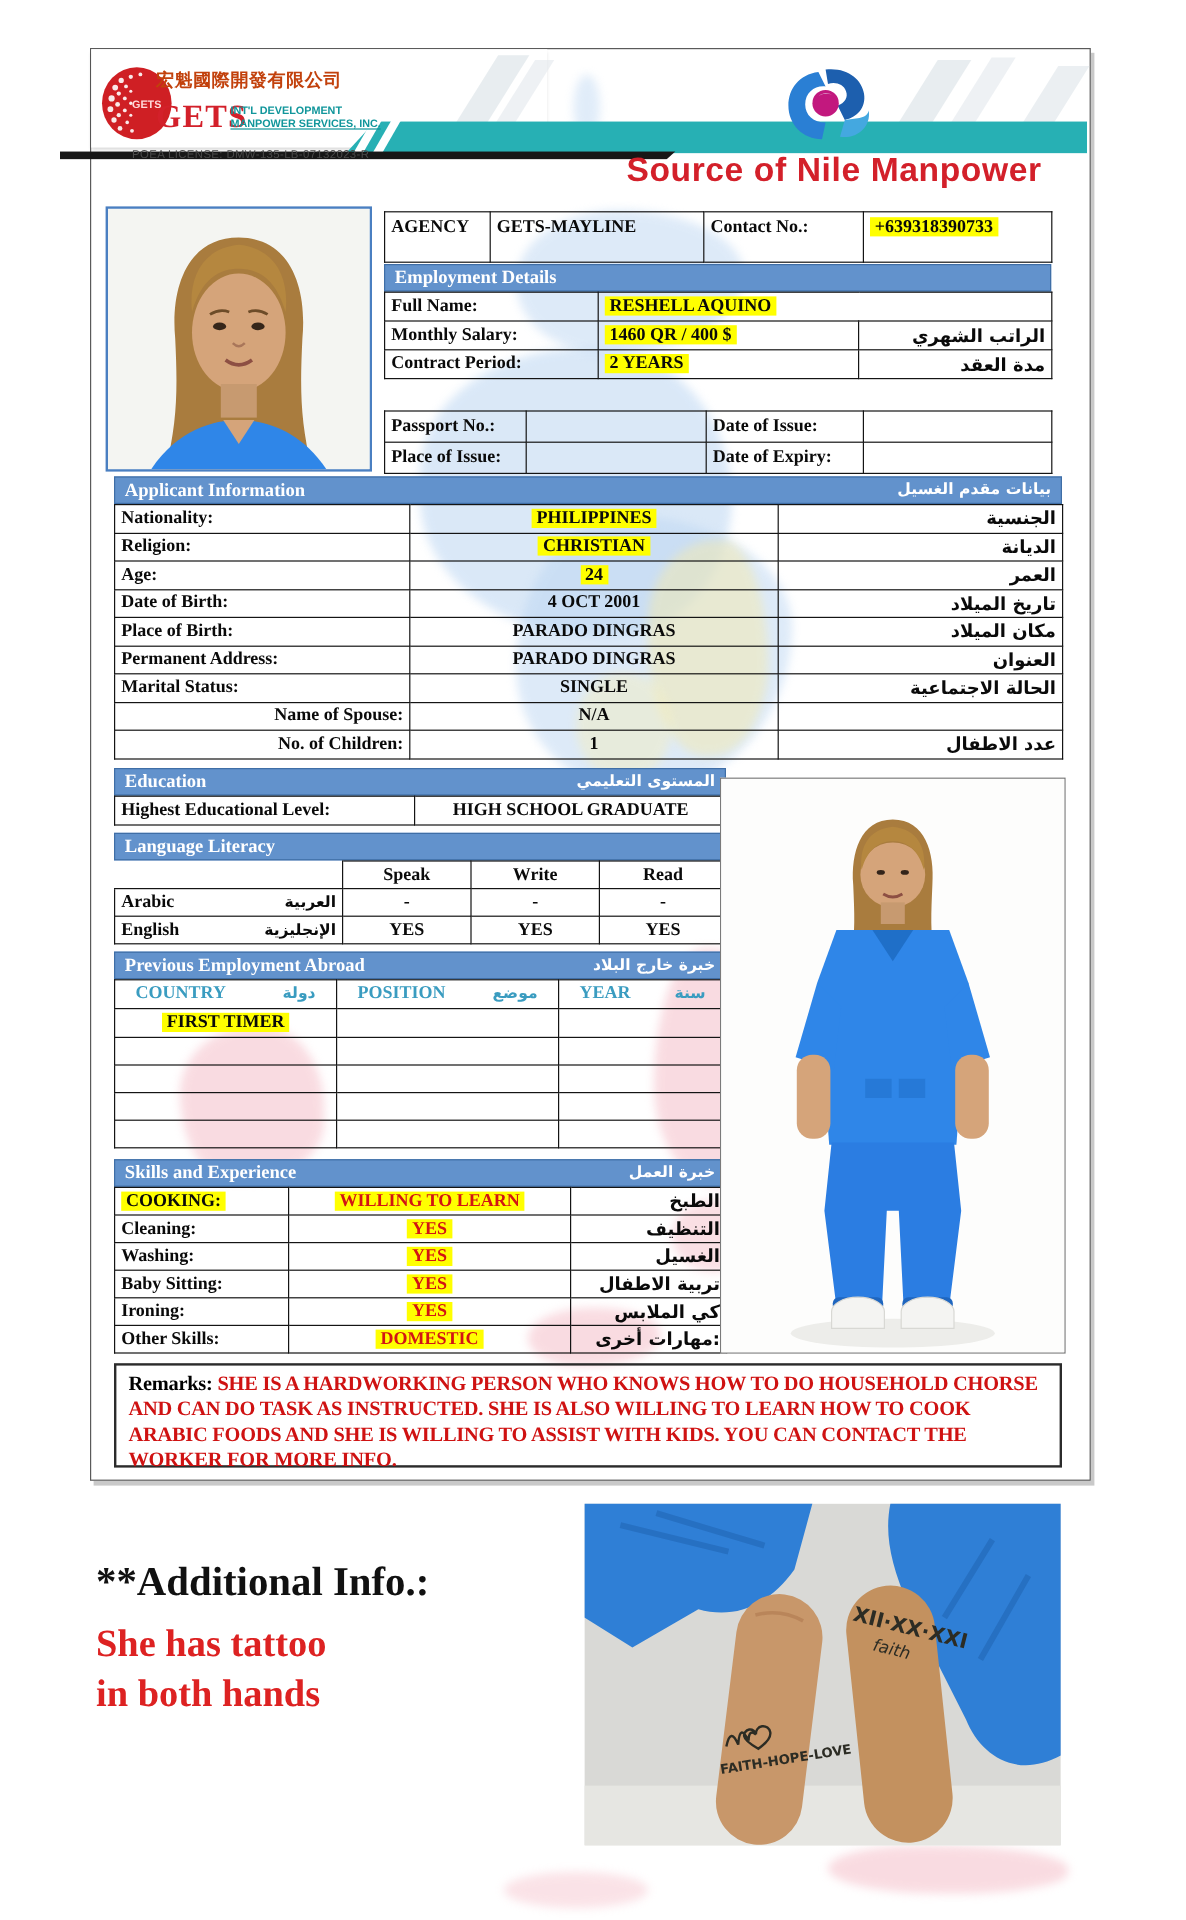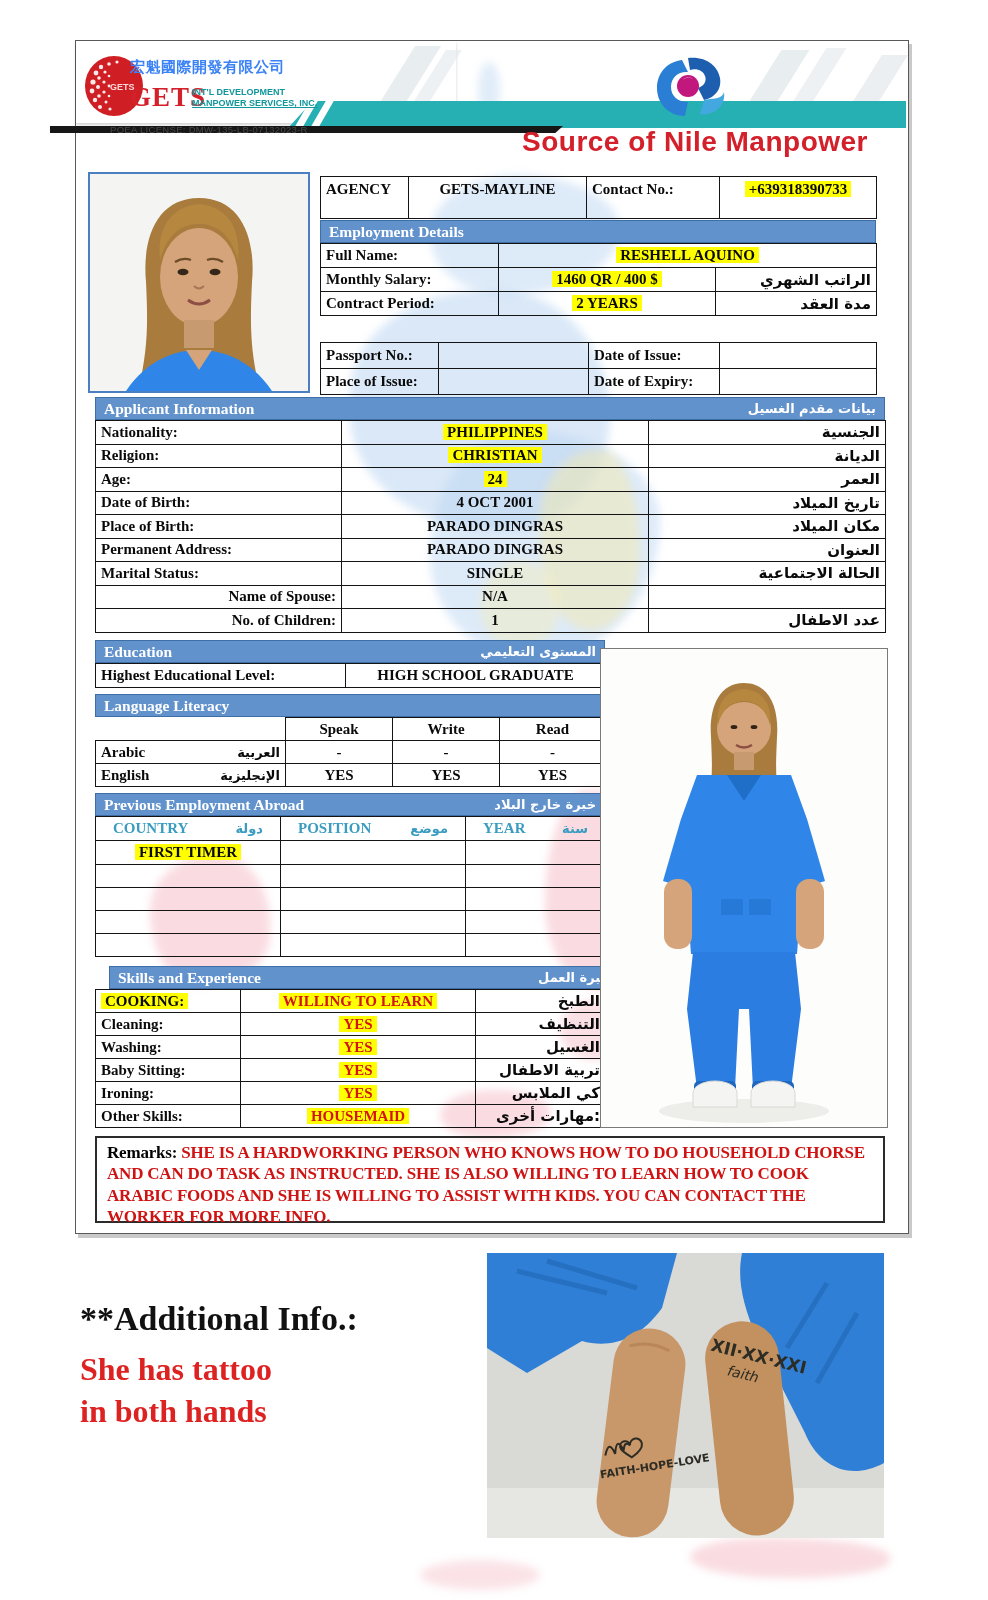--- a/index.html
+++ b/index.html
@@ -16,37 +16,37 @@
        color:#fff;font-weight:bold;font-size:15.5px;display:flex;align-items:center;
        justify-content:space-between;padding:0 8px;}
   .bar .ar{font-family:"DejaVu Sans",sans-serif;font-size:13px;}
   
   table.doc{position:absolute;border-collapse:collapse;table-layout:fixed;background:transparent;}
   table.doc td{border:1px solid #141414;font-weight:bold;font-size:15px;padding:0 5px;
                vertical-align:middle;overflow:hidden;white-space:nowrap;color:#0a0a0a;}
   td.lbl{text-align:left;}
   td.lblr{text-align:right;}
   td.val{text-align:center;}
-  td.vall{text-align:center;}
+  td.vall{text-align:left;}
   td.arc{text-align:right;font-family:"DejaVu Sans",sans-serif;font-size:13px;font-weight:bold;}
   .hl{background:#ffff00;padding:0 4px;}
   .redhl{background:#ffff00;color:#d21414;padding:0 4px;}
   .redtxt{color:#e00000;}
   .teal-head{color:#3a9cc0;display:flex;justify-content:space-between;align-items:center;padding:0 12px;}
   .teal-head .en{font-size:15px;}
   .teal-head .arr{font-family:"DejaVu Sans",sans-serif;font-size:13px;}
   .langcell{display:flex;justify-content:space-between;align-items:center;}
   .langcell .arr{font-family:"DejaVu Sans",sans-serif;font-size:13px;}
   
   .remarks{position:absolute;left:95px;top:1136px;width:790px;height:87px;border:2px solid #2b2b2b;
            box-sizing:border-box;padding:4px 10px;font-weight:bold;font-size:17px;line-height:1.26;
            letter-spacing:-0.2px;white-space:normal;}
   .remarks .body{color:#cf1212;}
   
-  .chinese{color:#3b82f6;font-weight:bold;font-size:15px;letter-spacing:.5px;font-family:"DejaVu Sans",sans-serif;}
+  .chinese{color:#c2410c;font-weight:bold;font-size:15px;letter-spacing:.5px;font-family:"DejaVu Sans",sans-serif;}
   .gets-big{color:#d3202a;font-weight:bold;font-size:27px;letter-spacing:1px;font-family:"Liberation Serif",serif;}
   .gets-sub{color:#11969b;font-weight:bold;font-size:9px;font-family:"Liberation Sans",sans-serif;line-height:1.2;}
   .license{color:#4a4a4a;font-size:9.5px;font-family:"Liberation Sans",sans-serif;letter-spacing:.3px;}
   .nile-title{color:#d3202a;font-weight:bold;font-size:28px;font-family:"Liberation Sans",sans-serif;
               letter-spacing:.5px;}
   .ribbon{position:absolute;background:#e2e8ec;transform:skewX(-32deg);opacity:.8;}
   
   .addl-head{font-weight:bold;font-size:34px;color:#111;}
   .addl-red{font-weight:bold;font-size:32px;color:#dd2222;line-height:1.25;}
   .photo-box{position:absolute;background:#fff;box-sizing:border-box;}
@@ -381,21 +381,21 @@
           <td></td>
         </tr>
     <tr style="height:23px;">
           <td></td>
           <td></td>
           <td></td>
         </tr>
   </tbody>
     </table>
 
-  <div class="bar" style="left:109px;top:966px;width:510px;height:23px;">
+  <div class="bar" style="left:95px;top:966px;width:510px;height:23px;">
     <span>Skills and Experience</span>
     <span class="ar">خبرة العمل</span>
   </div>
   <table class="doc" style="left:95px;top:989px;width:510px;">
     <colgroup>
         <col style="width:145px">
         <col style="width:235px">
         <col style="width:130px">
       </colgroup>
     <tbody>
@@ -419,21 +419,21 @@
       <td class="val"><span class="redhl">YES</span></td>
       <td class="arc">تربية الاطفال</td>
     </tr>
     <tr style="height:23px;">
       <td class="lbl">Ironing:</td>
       <td class="val"><span class="redhl">YES</span></td>
       <td class="arc">كي الملابس</td>
     </tr>
     <tr style="height:23px;">
       <td class="lbl">Other Skills:</td>
-      <td class="val"><span class="redhl">HOUSEMAID</span></td>
+      <td class="val"><span class="redhl">DOMESTIC</span></td>
       <td class="arc">مهارات أخرى:</td>
     </tr>
   </tbody>
     </table>
 
   <div class="photo-box" style="left:600px;top:648px;width:288px;height:480px;border:1px solid #7a7a7a;">
     <svg width="286" height="478" viewBox="0 0 286 478">
       <rect width="286" height="478" fill="#fdfdfc"></rect>
       <ellipse cx="143" cy="462" rx="85" ry="12" fill="#ededea"></ellipse>
       <path d="M143 34 C116 34 108 62 110 88 C111 112 112 128 108 150 L178 150 C174 128 175 112 176 88 C178 62 170 34 143 34" fill="#a97c3e"></path>

